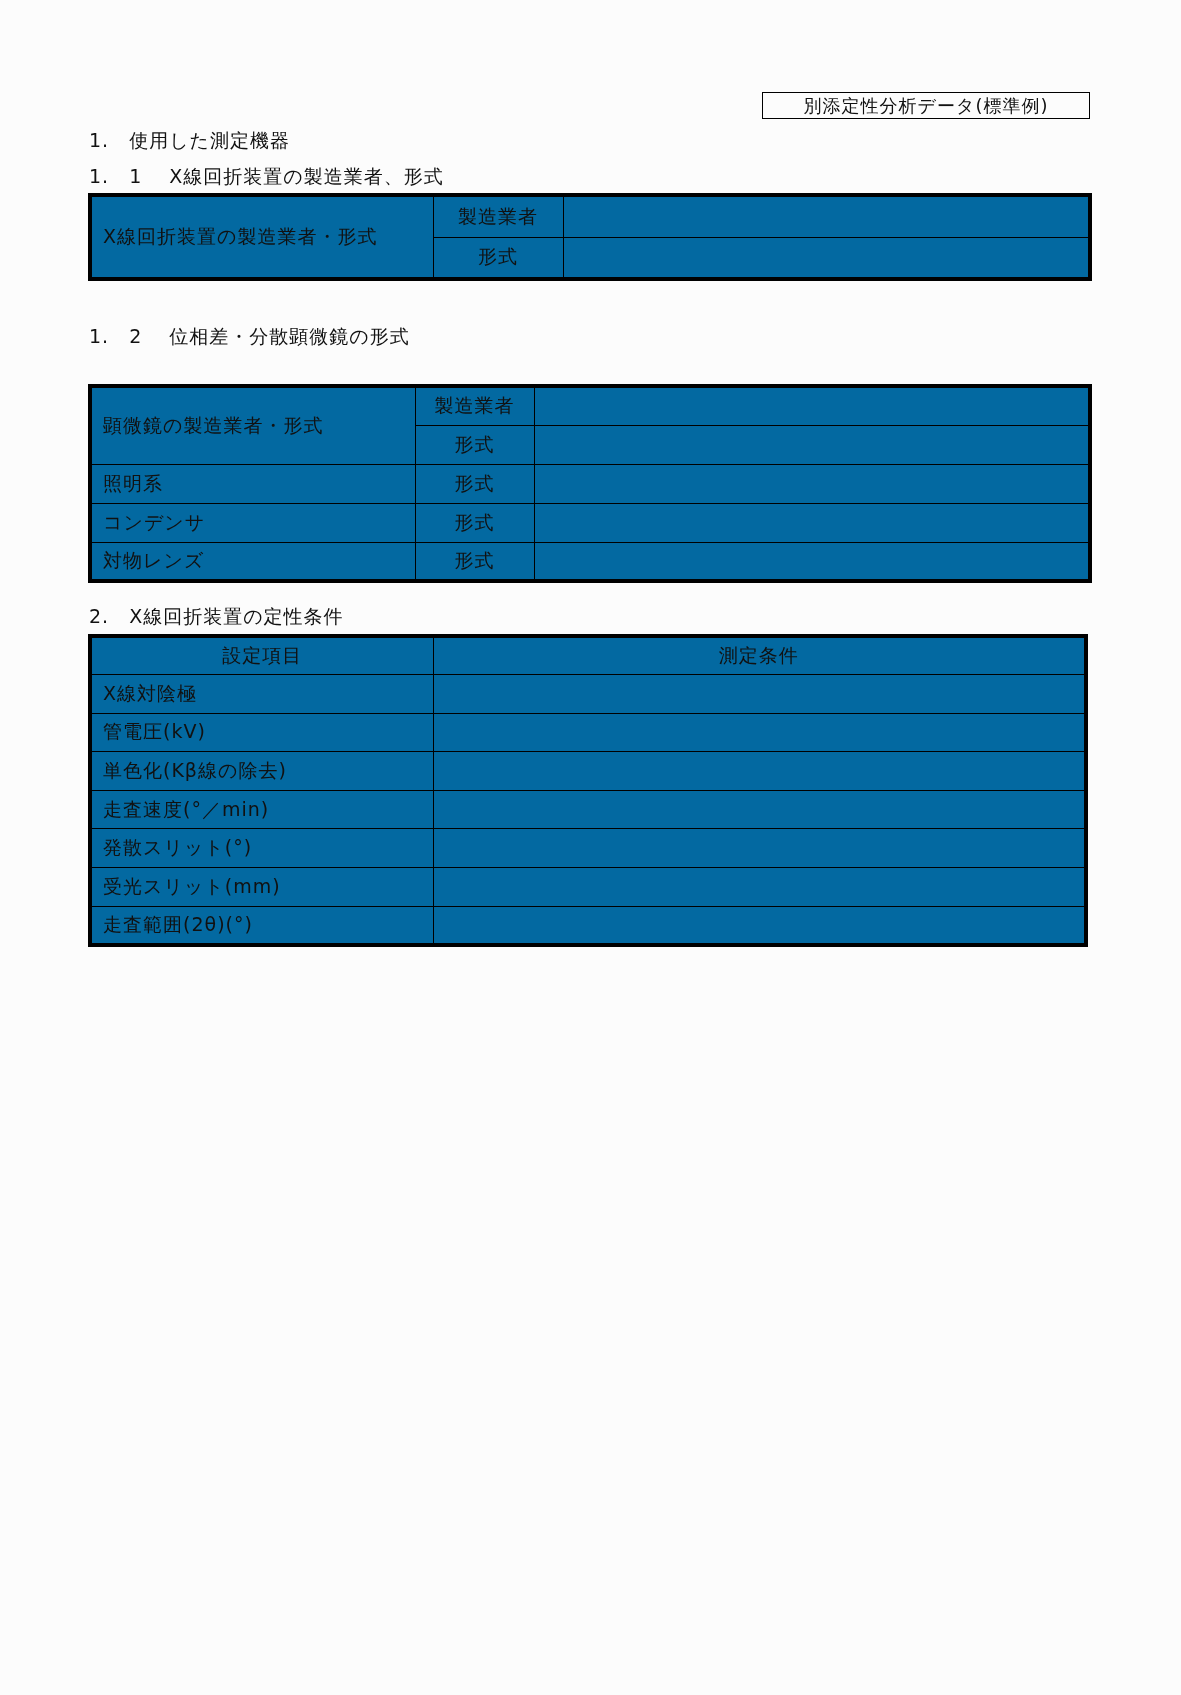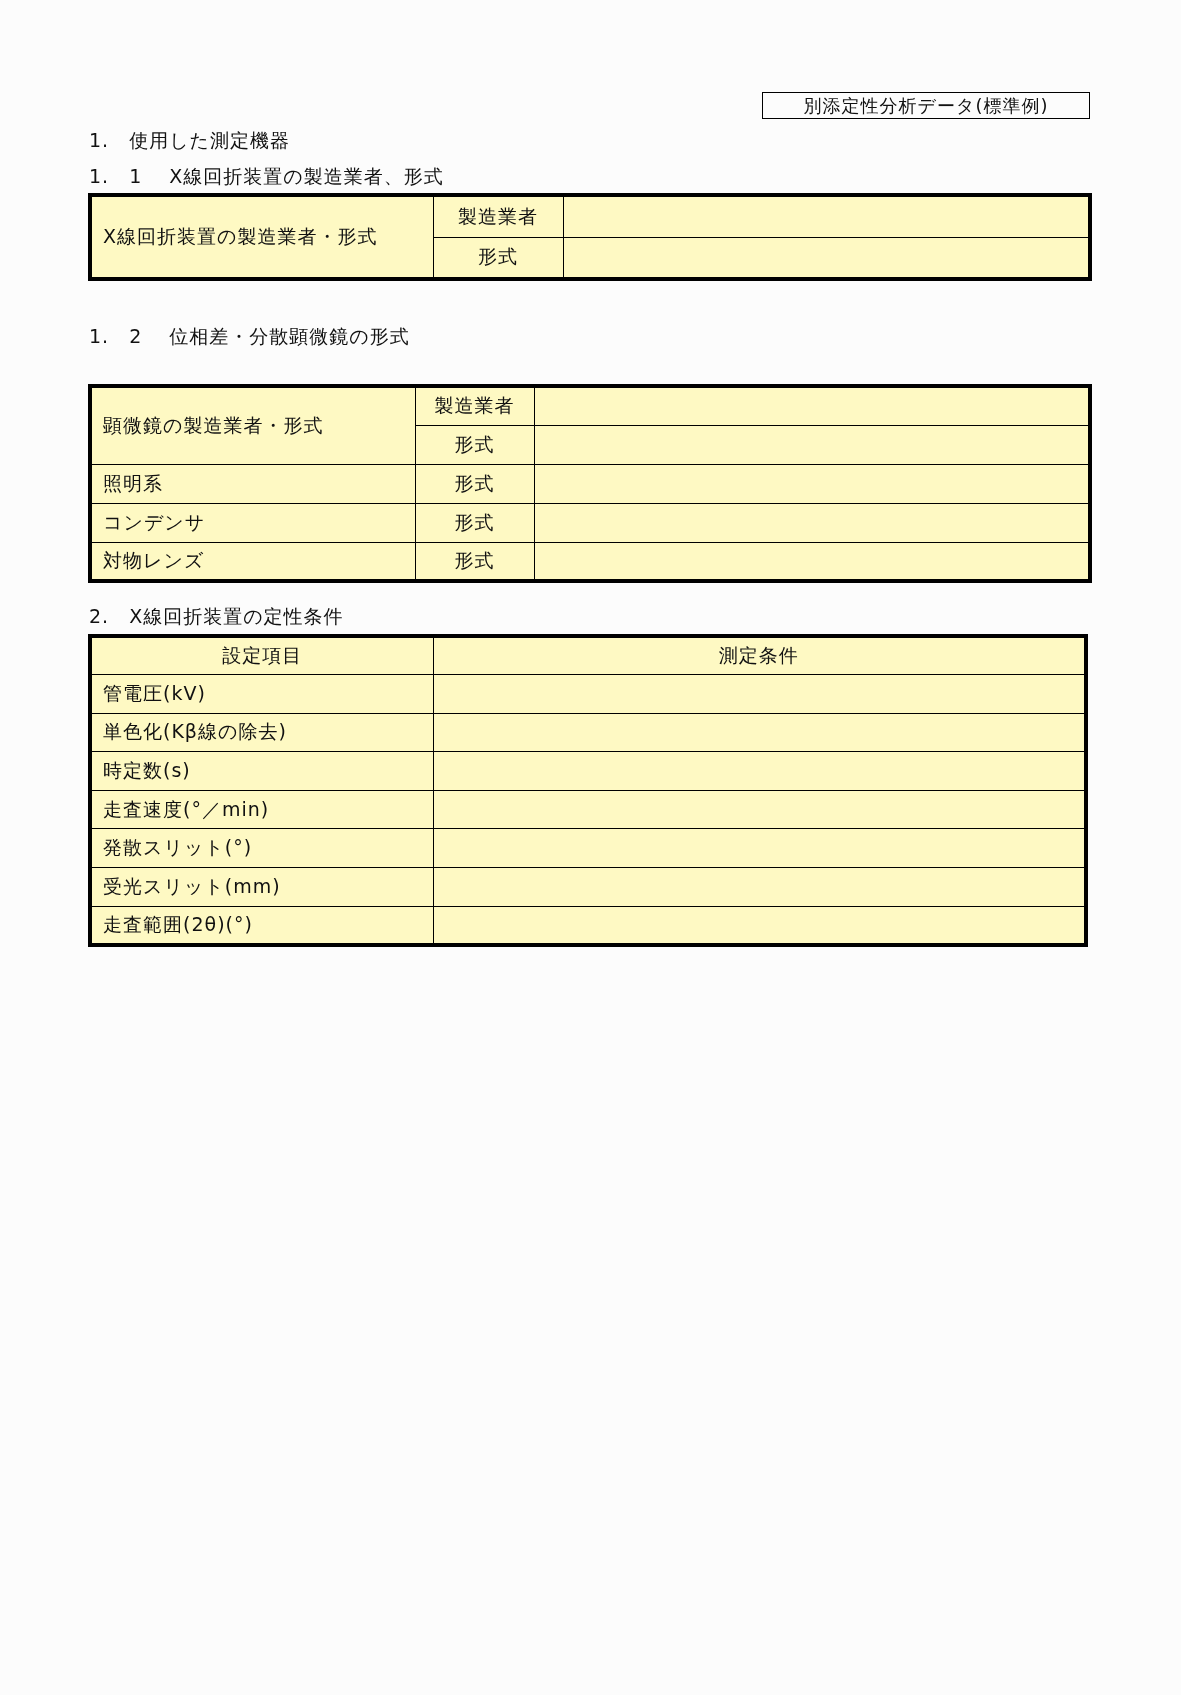--- a/index.html
+++ b/index.html
@@ -14,21 +14,21 @@
     border: 1.5px solid #000; box-sizing: border-box;
     font-size: 18px; line-height: 25px; text-align: center;
     letter-spacing: 1px;
   }
   .heading { font-size: 19px; line-height: 24px; white-space: pre; letter-spacing: 1px; }
   table { border-collapse: collapse; position: absolute; table-layout: fixed; }
   table.t { border: 4px solid #000; }
   td {
     border: 1.5px solid #000; padding: 0 0 0 11px;
     font-size: 19px; white-space: nowrap; letter-spacing: 1px;
-    background: #fef9c3;
+    background: #0369a1;
   }
   td.c { text-align: center; padding: 0; }
   td.blank { padding: 0; }
 </style>
 </head>
 <body>
 
 <div class="abs header-box">別添定性分析データ(標準例)</div>
 
 <div class="abs heading" style="left:89px; top:128px;">1.　使用した測定機器</div>
@@ -94,30 +94,30 @@
 <table class="t" style="left:88px; top:634px; width:1000px;">
   <colgroup>
       <col style="width:343px">
       <col>
     </colgroup>
   <tbody>
       <tr style="height:38.6px;">
     <td class="c">設定項目</td>
     <td class="c">測定条件</td>
   </tr>
+  <tr style="height:38.6px;">
+        <td>X線対陰極</td>
+        <td class="blank"></td>
+      </tr>
   <tr style="height:38.6px;margin-top:48px;">
         <td>管電圧(kV)</td>
         <td class="blank"></td>
       </tr>
   <tr style="height:38.6px;">
         <td>単色化(Kβ線の除去)</td>
-        <td class="blank"></td>
-      </tr>
-  <tr style="height:38.6px;">
-        <td>時定数(s)</td>
         <td class="blank"></td>
       </tr>
   <tr style="height:38.6px;">
         <td>走査速度(°／min)</td>
         <td class="blank"></td>
       </tr>
   <tr style="height:38.6px;">
         <td>発散スリット(°)</td>
         <td class="blank"></td>
       </tr>

